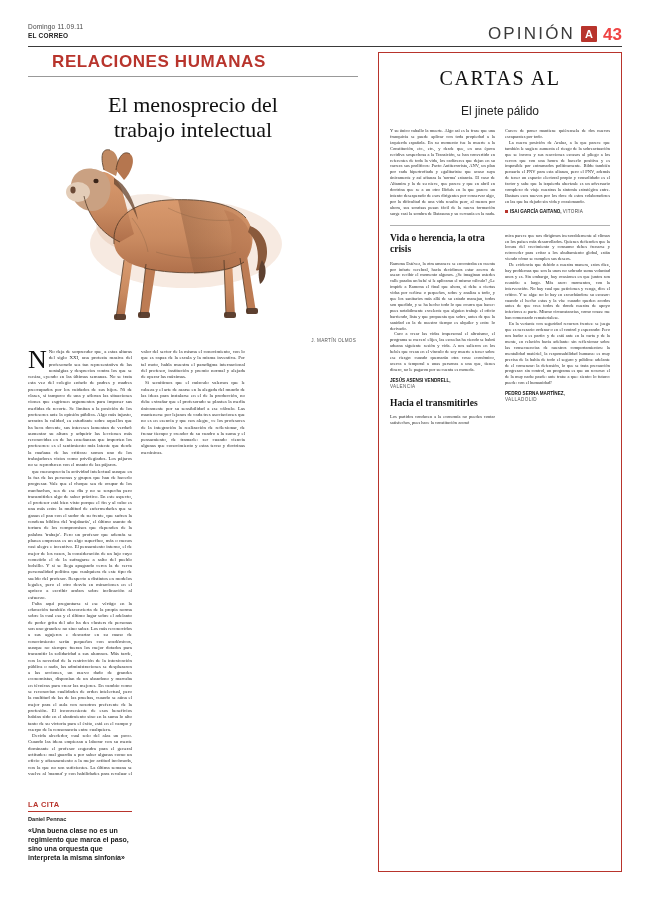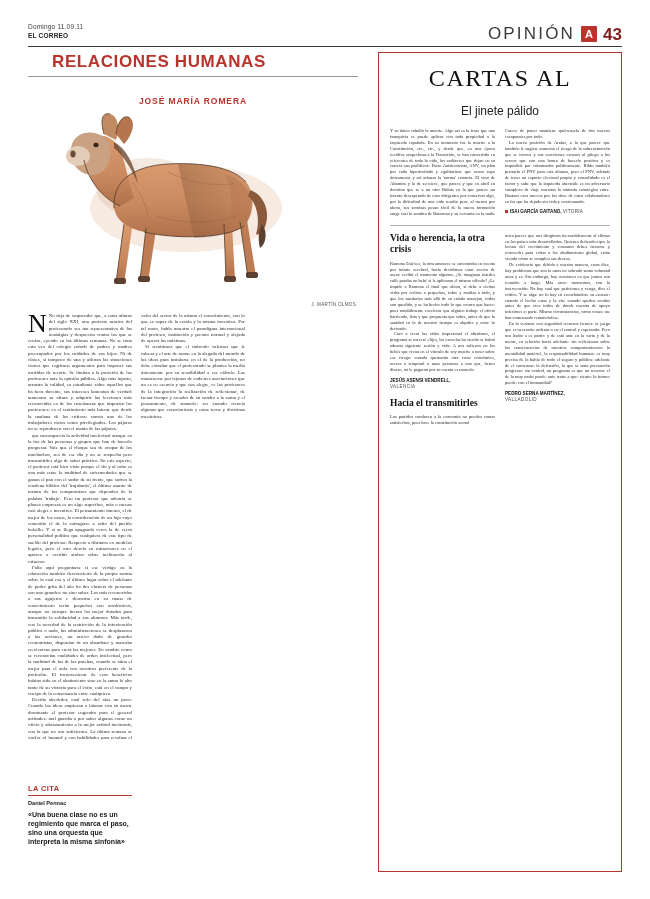--- a/index.html
+++ b/index.html
@@ -57,21 +57,21 @@
     font-weight: bold;
     display: flex;
     align-items: center;
     justify-content: center;
     border-radius: 1px;
   }
   .masthead-page {
     font-family: "Liberation Sans", sans-serif;
     font-size: 17px;
     font-weight: bold;
-    color: #7f1d1d;
+    color: #ef4444;
     line-height: 1;
   }
 
   .rule-top {
     position: absolute;
     left: 28px; right: 28px; top: 46px;
     height: 1px;
     background: #3a3a3a;
   }
 
@@ -160,21 +160,21 @@
     font-size: 26px;
     line-height: 21px;
     padding-right: 2px;
     font-family: "Liberation Serif", serif;
     color: #111;
   }
 
   
   .quote-box {
     position: absolute;
-    left: 28px; top: 784px;
+    left: 28px; top: 800px;
     width: 104px;
   }
   .quote-label {
     font-family: "Liberation Sans", sans-serif;
     font-size: 7.5px;
     font-weight: bold;
     color: #b8342c;
     letter-spacing: .4px;
   }
   .quote-rule {
@@ -201,21 +201,21 @@
   .cartas {
     position: absolute;
     right: 28px; top: 52px;
     width: 244px;
     height: 820px;
     border: 1.6px solid #b8342c;
     padding: 14px 11px 10px 11px;
   }
   .cartas-title {
     text-align: center;
-    font-size: 24px;
+    font-size: 20px;
     line-height: 23px;
     letter-spacing: 1.6px;
     color: #111;
     font-family: "Liberation Serif", serif;
   }
   .cartas-sub {
     text-align: center;
     font-size: 12px;
     color: #222;
     margin-top: 14px;
@@ -308,21 +308,24 @@
     <span class="masthead-badge">A</span>
     <span class="masthead-page">43</span>
   </div>
 </div>
 <div class="rule-top"></div>
 
 <div class="kicker">RELACIONES HUMANAS</div>
 <div class="rule-kicker"></div>
 
 <div class="article">
-  <div class="byline">JOSÉ MARÍA ROMERA</div>
+  <h1 class="headline">
+    <span>El menosprecio del</span><br>
+    <span>trabajo intelectual</span>
+  </h1>
 
   <div class="illo">
     <svg width="330" height="192" viewBox="0 0 330 192">
       <defs>
         <linearGradient id="body" x1="0" y1="0" x2="0" y2="1">
           <stop offset="0%" stop-color="#d99a6e"></stop>
           <stop offset="55%" stop-color="#c98a60"></stop>
           <stop offset="100%" stop-color="#b0704b"></stop>
         </linearGradient>
         <linearGradient id="shade" x1="0" y1="0" x2="1" y2="0">

